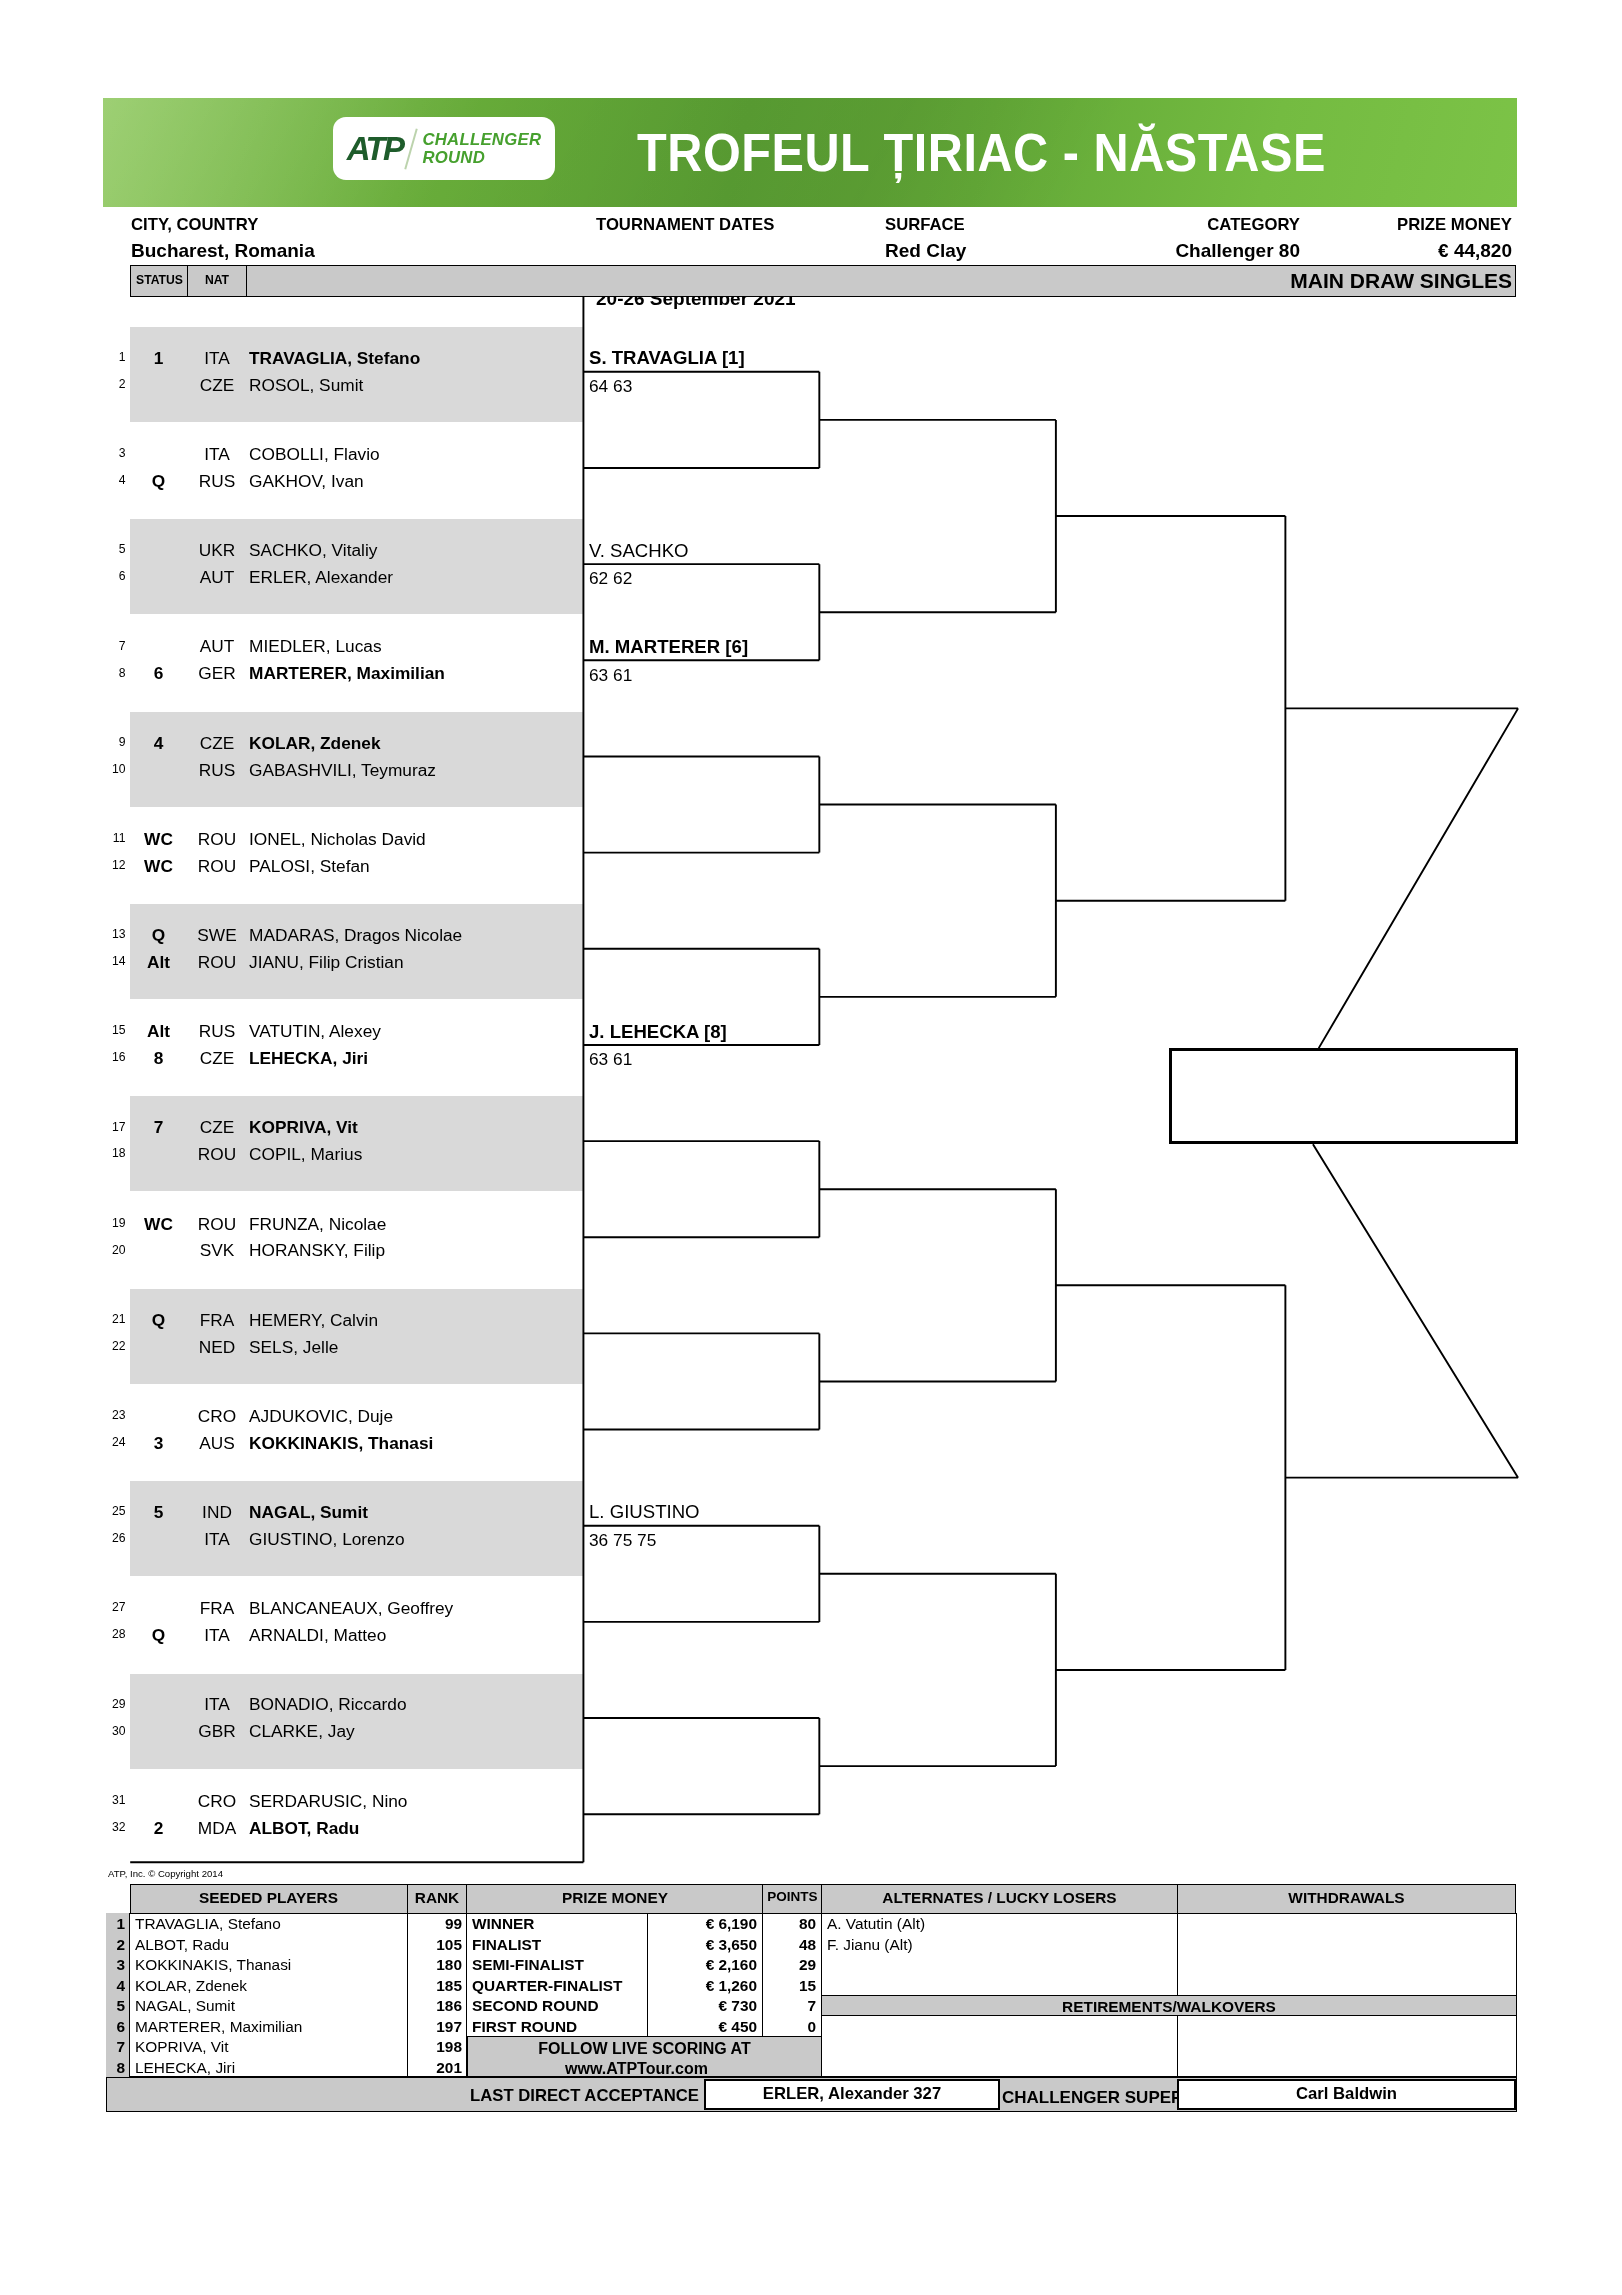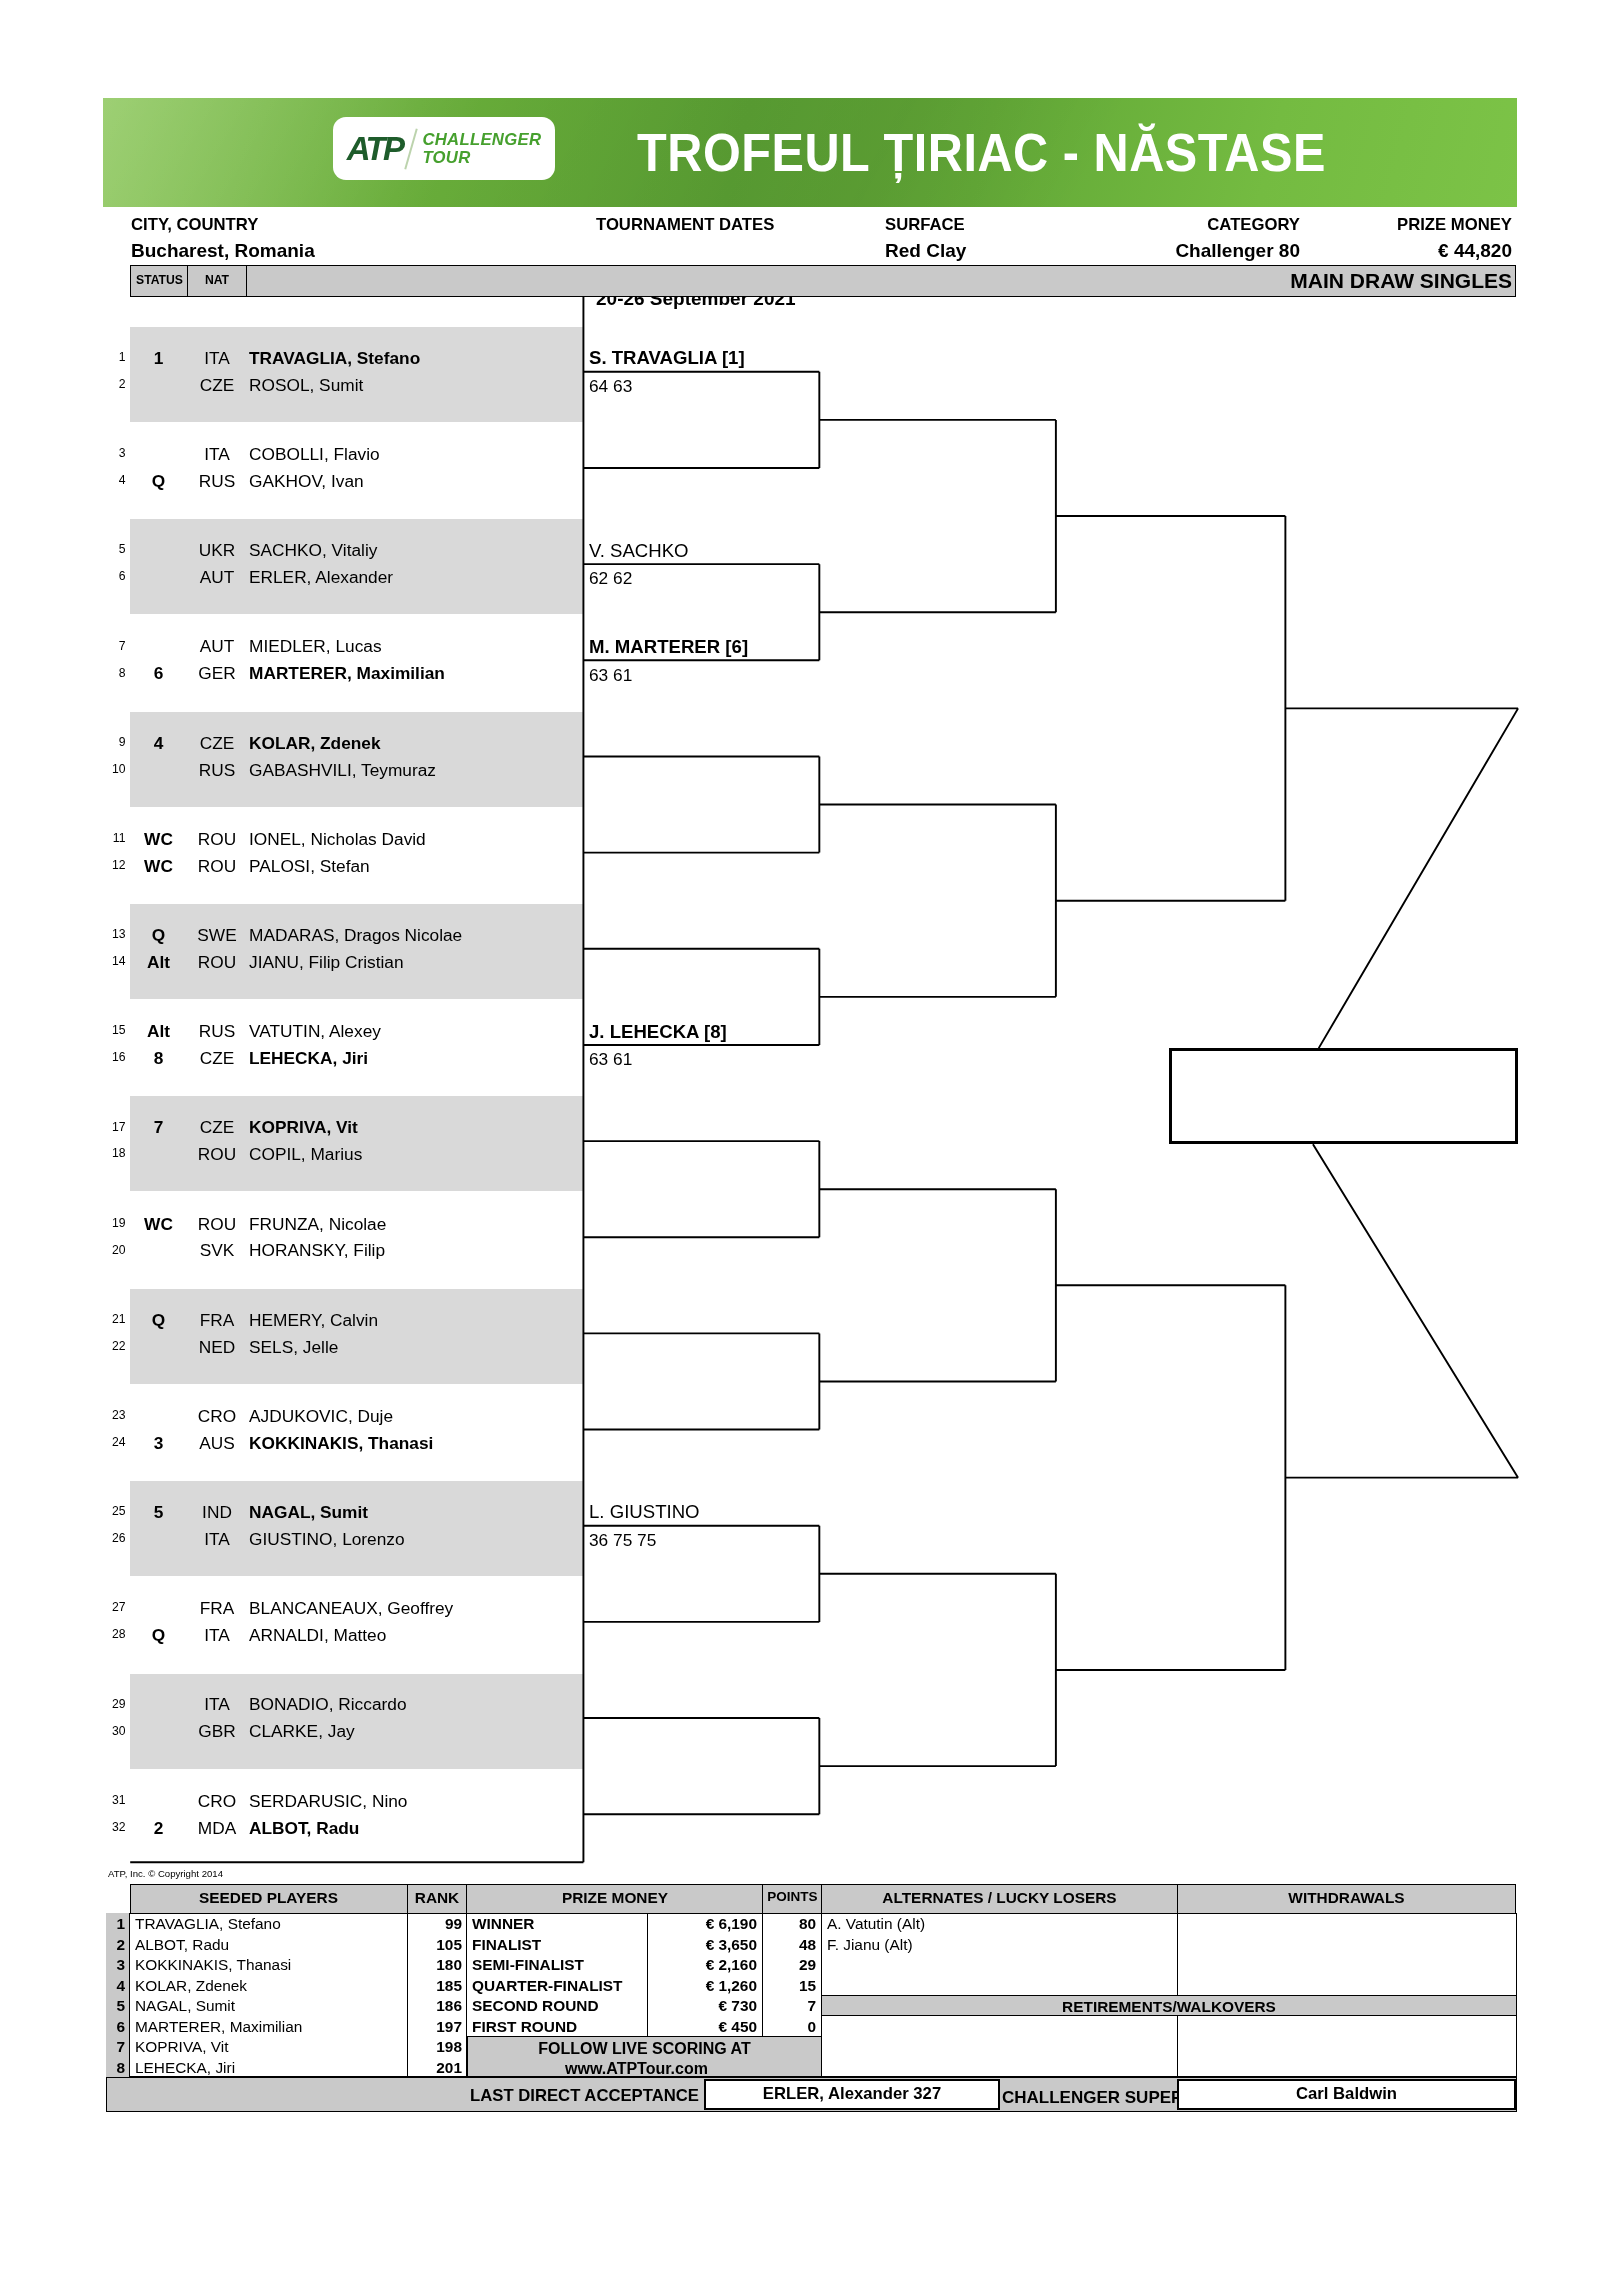--- a/index.html
+++ b/index.html
@@ -51,21 +51,21 @@
 <body>
 
 <div id="page">
 
   <div id="banner">
     <div id="logo-box">
       <span id="logo-atp">ATP</span>
       <div id="logo-slash"></div>
       <div>
         <span class="logo-tour-line">CHALLENGER</span>
-        <span class="logo-tour-line">TOUR</span>
+        <span class="logo-tour-line">ROUND</span>
       </div>
     </div>
     <div id="title">TROFEUL  ȚIRIAC - NĂSTASE</div>
   </div>
 
   <div class="lbl" style="left:131px;">CITY, COUNTRY</div>
   <div class="val" style="left:131px;">Bucharest, Romania</div>
   <div class="lbl" style="left:596px;">TOURNAMENT DATES</div>
   <div class="val" style="left:596px;margin-top:48px;">20-26 September 2021</div>
   <div class="lbl" style="left:885px;">SURFACE</div>

